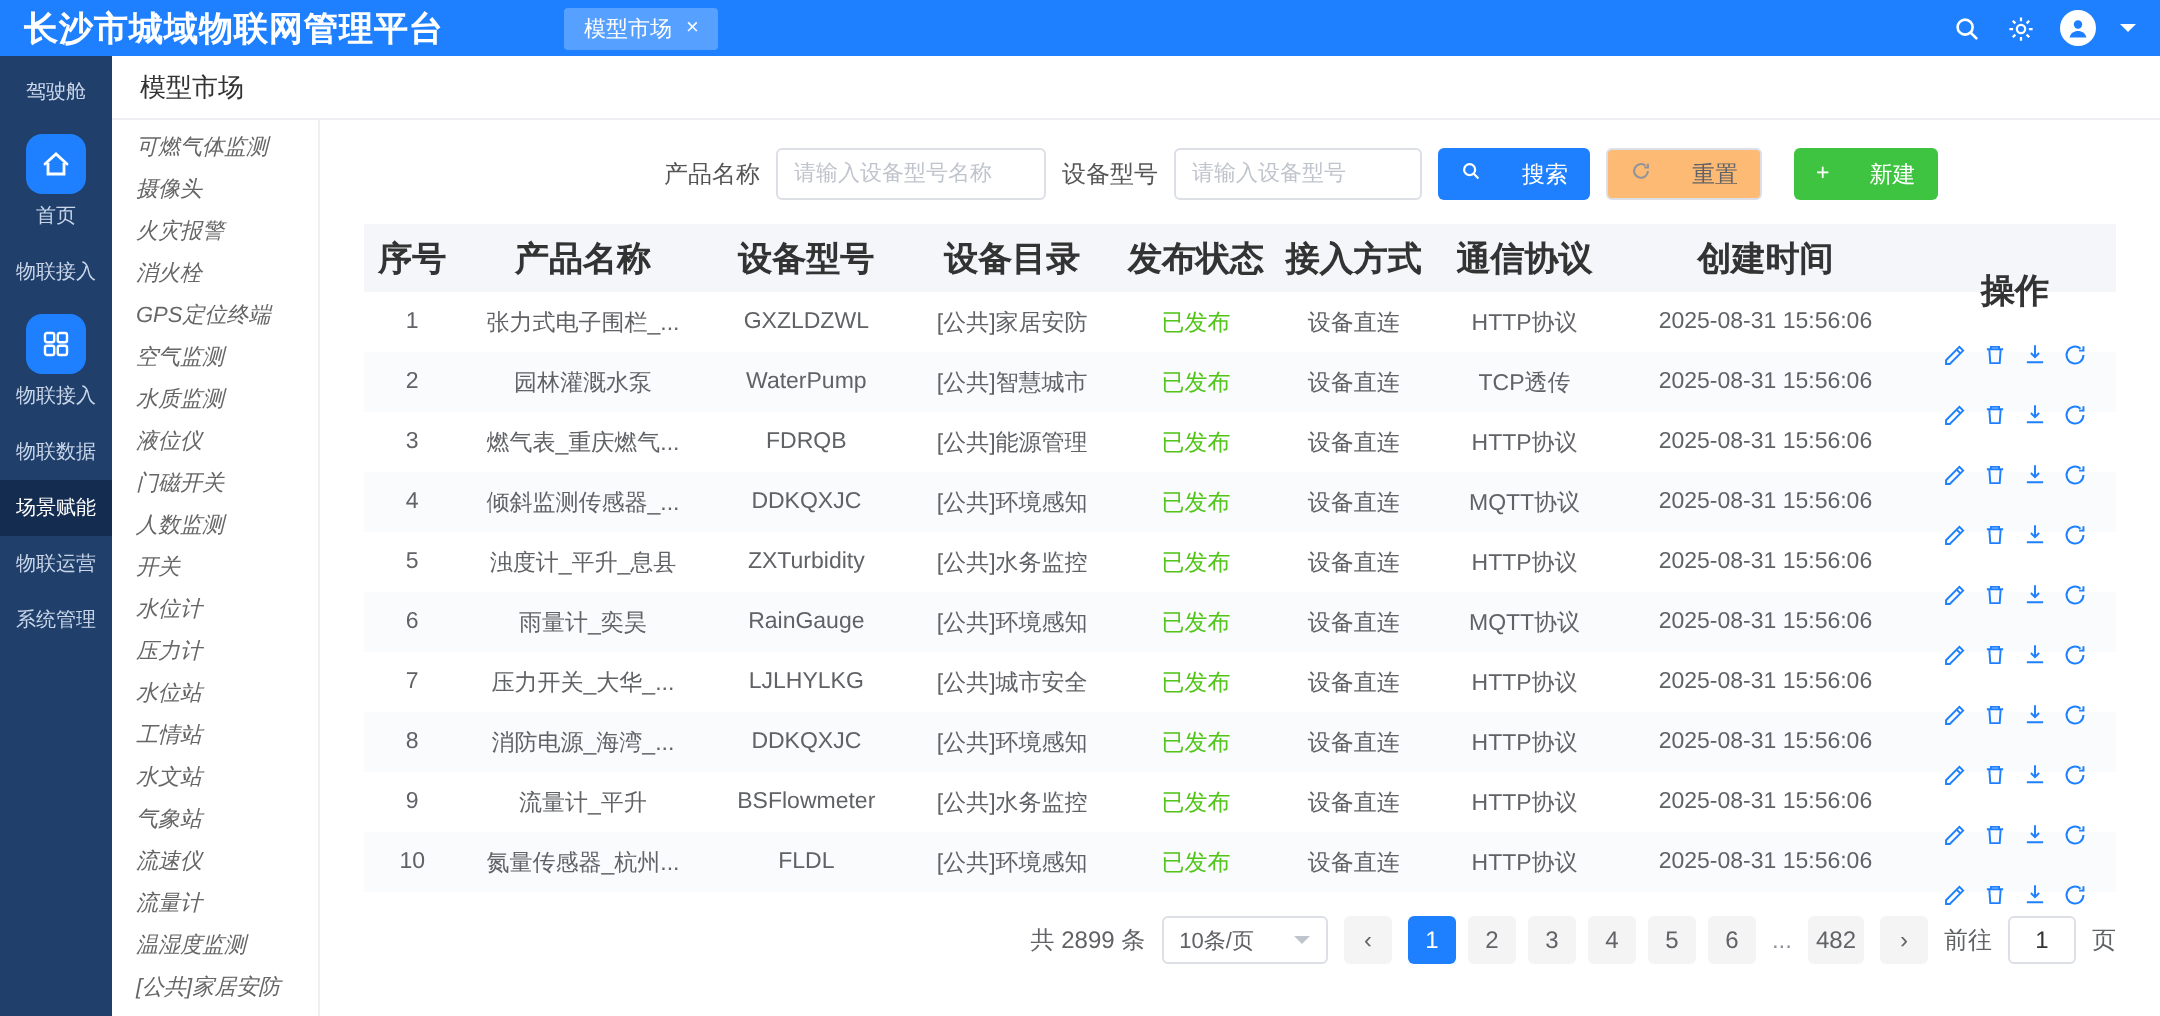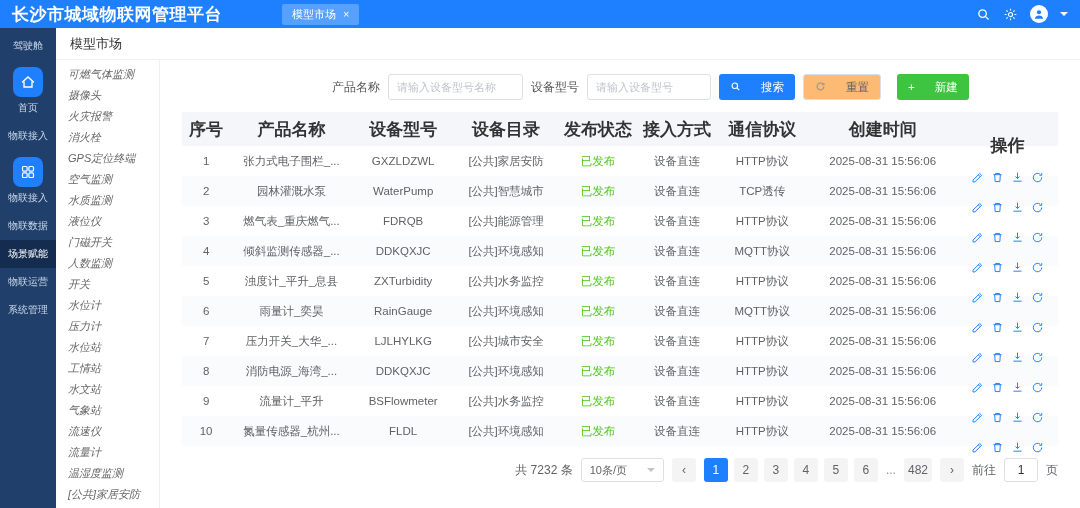--- a/index.html
+++ b/index.html
@@ -559,21 +559,21 @@
                         <path d="M13.2 8a5.2 5.2 0 1 1-1.8-3.9" fill="none" stroke="#1e80ff" stroke-width="1.2"></path>
                         <path d="M13.2 2.6v2.7h-2.7" fill="none" stroke="#1e80ff" stroke-width="1.2"></path>
                       </svg>
                     </span>
     </div>
   </div>
 </div>
           </div>
 
           <div class="pagination">
-            <span>共 7232 条</span>
+            <span>共 2899 条</span>
             <div class="psize">
               <span>10条/页</span>
               <span class="dn"></span>
             </div>
             <div class="pbtn">‹</div>
             <div class="pages" id="pages">
                 <div class="pbtn active">1</div>
                 <div class="pbtn">2</div>
                 <div class="pbtn">3</div>
                 <div class="pbtn">4</div>

